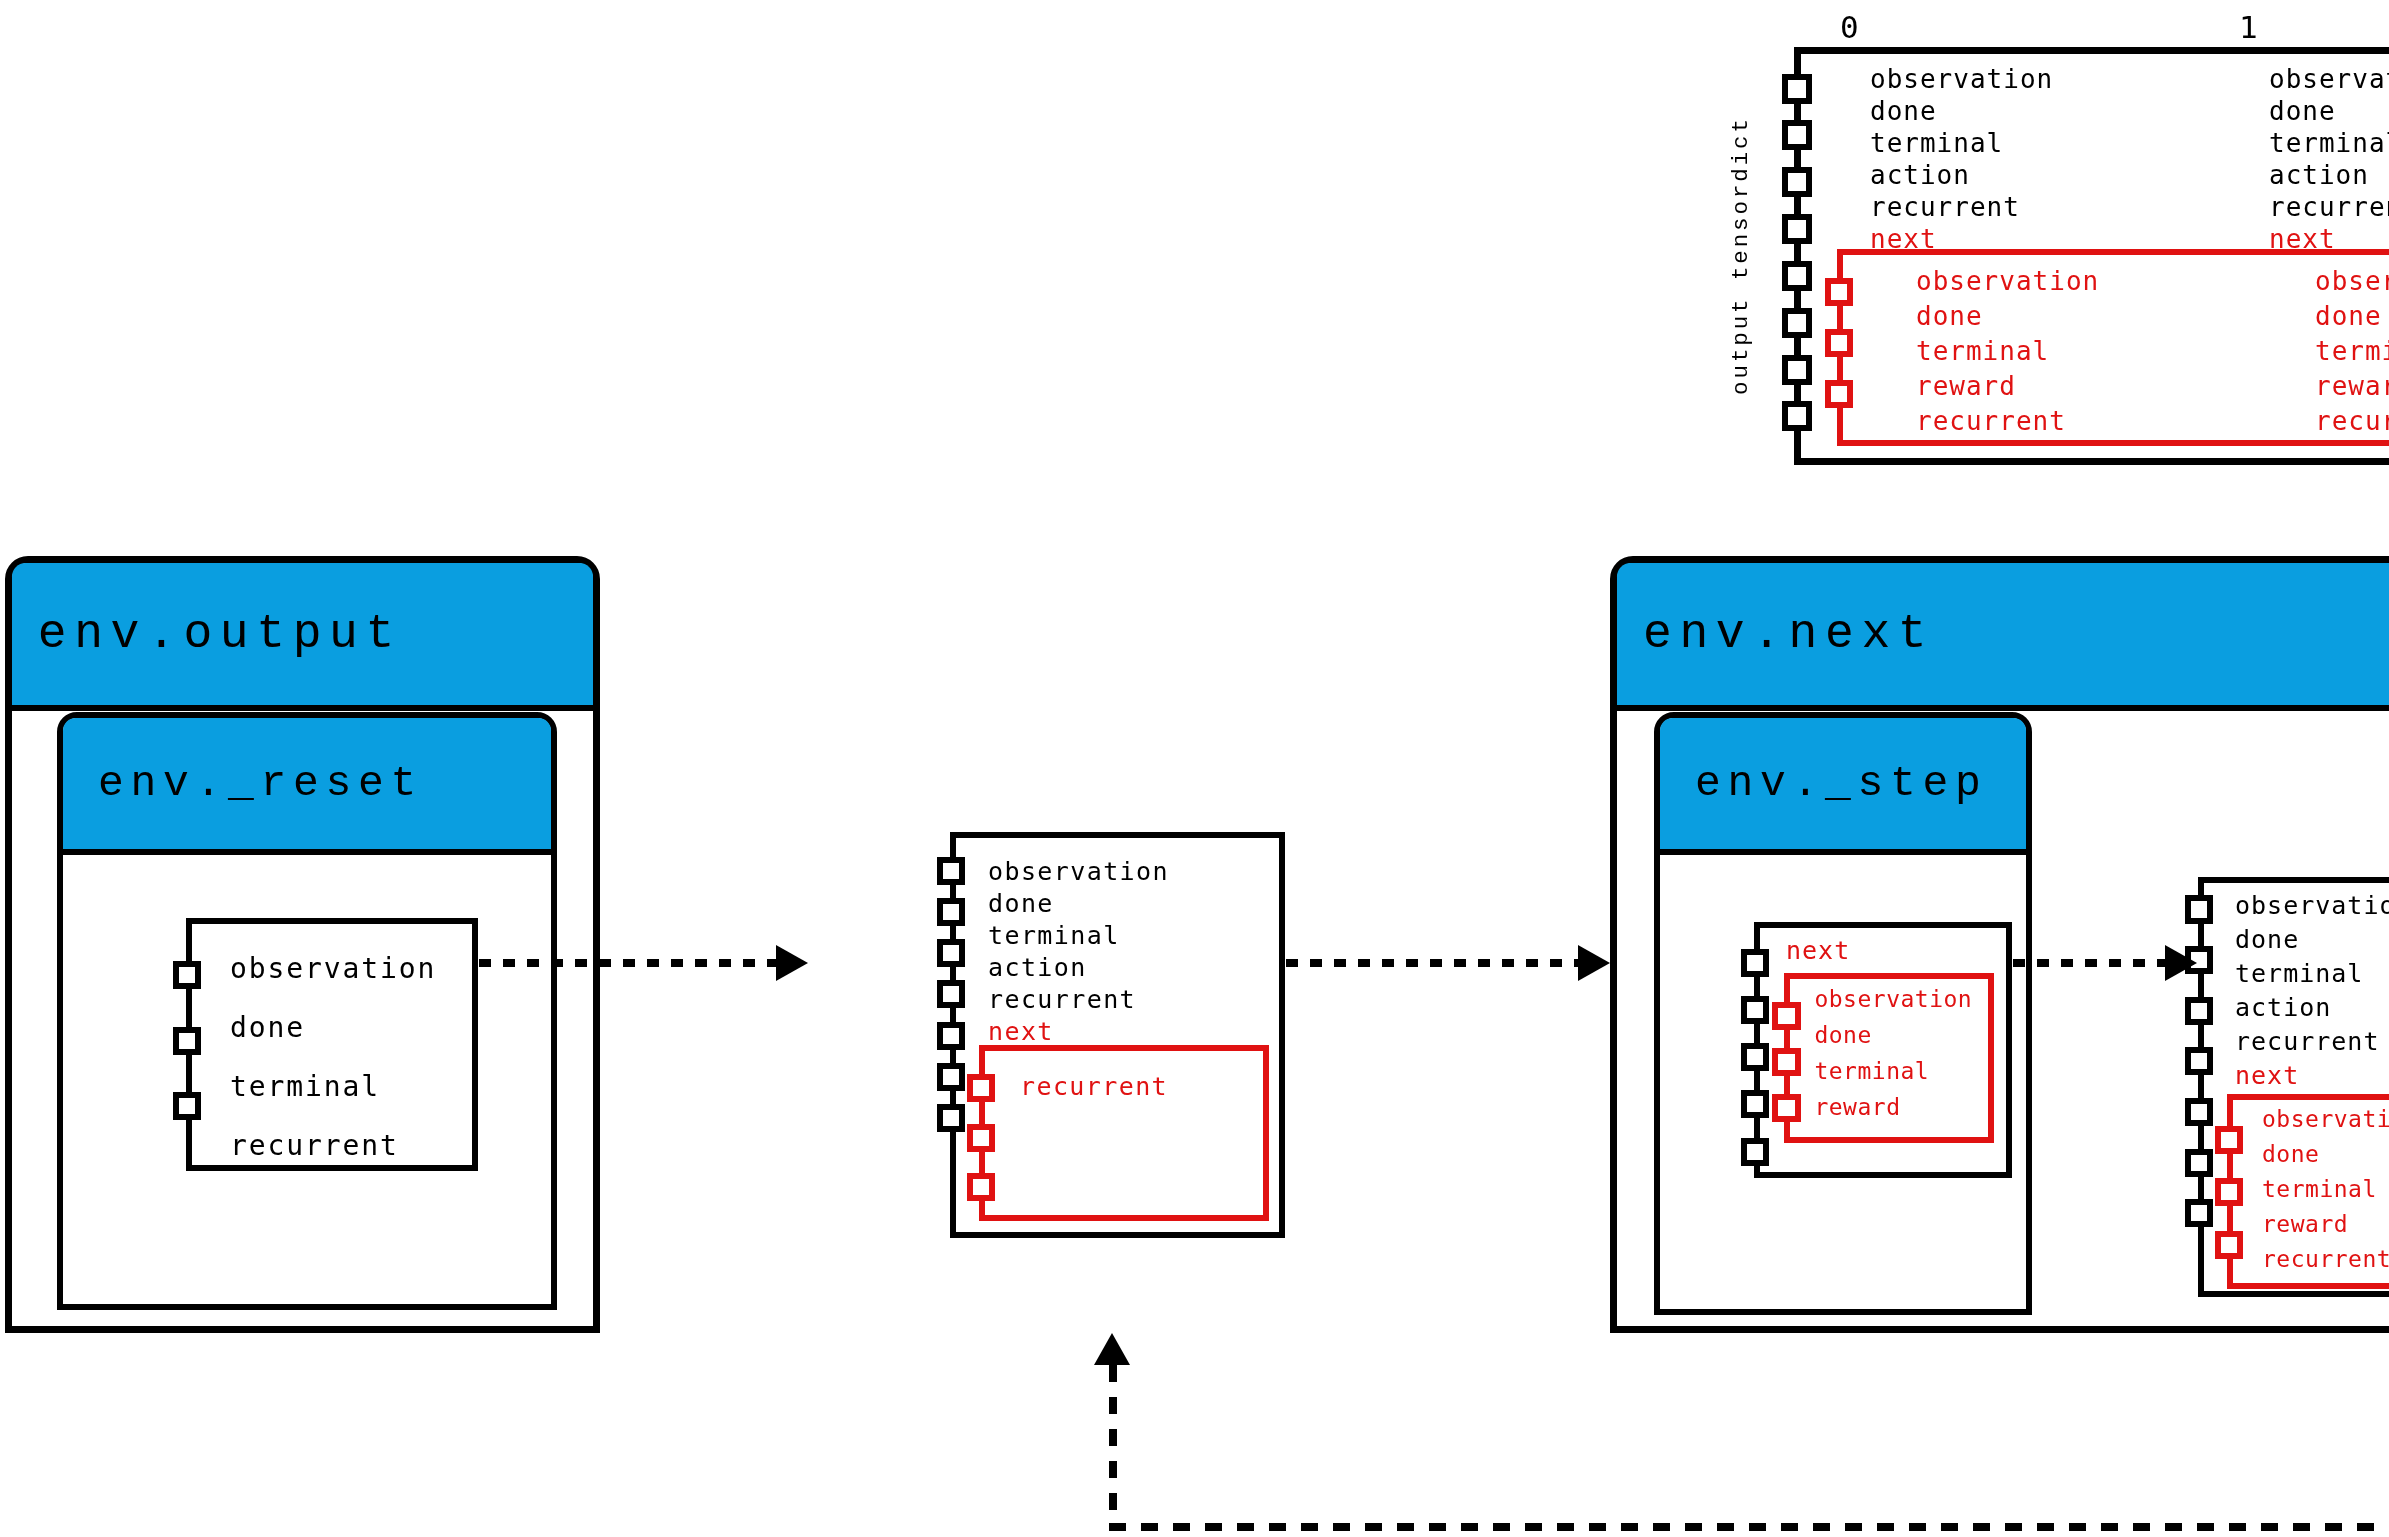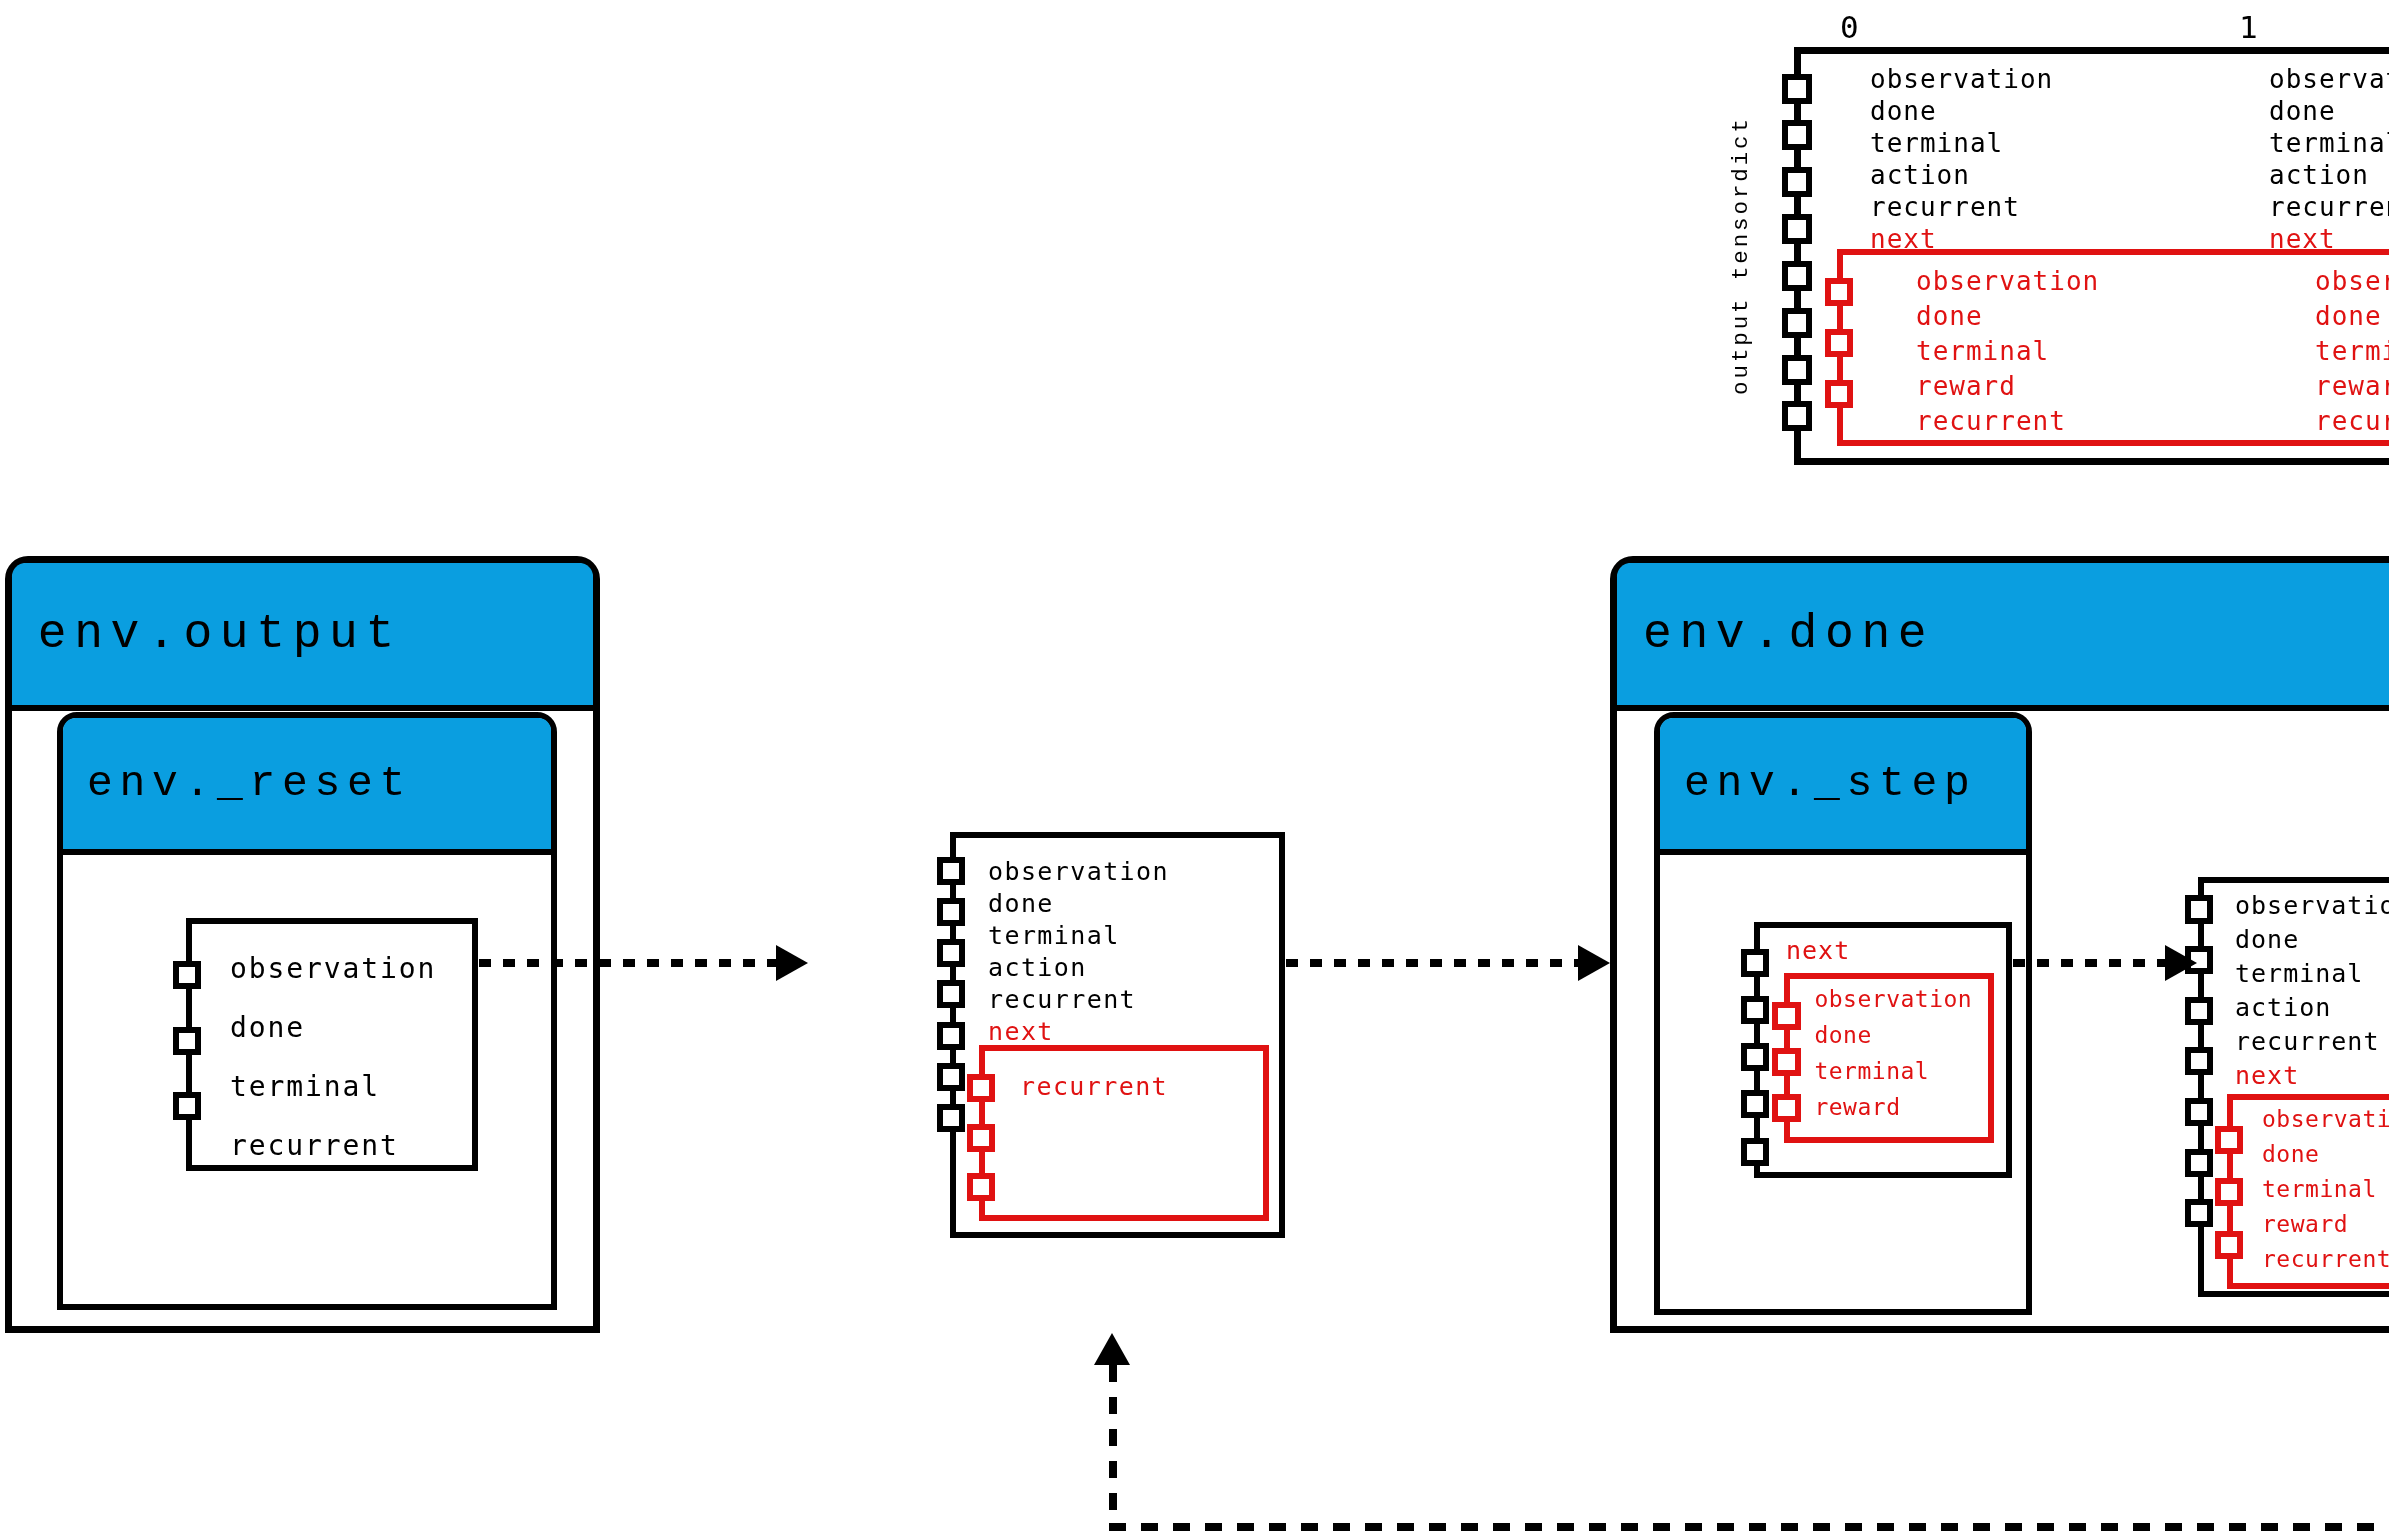--- a/index.html
+++ b/index.html
@@ -10,21 +10,21 @@
   .bigbox{position:absolute;top:556px;height:777px;background:#fff;border:7.6px solid #000;
           border-radius:23px 23px 0 0;box-sizing:border-box;z-index:1;}
   .bighead{height:148px;background:#0a9ee0;border-bottom:6.7px solid #000;
            border-radius:13.4px 13.4px 0 0;display:flex;align-items:center;padding-left:26px;box-sizing:border-box;}
   .bigtitle{font-family:"Liberation Mono",monospace;font-size:48px;letter-spacing:7.6px;white-space:pre;}
 
   
   .innerbox{position:absolute;background:#fff;border:6.7px solid #000;border-radius:20px 20px 0 0;
             box-sizing:border-box;z-index:2;}
   .innerhead{height:137px;background:#0a9ee0;border-bottom:6.7px solid #000;border-radius:12.4px 12.4px 0 0;
-             display:flex;align-items:center;padding-left:24px;box-sizing:border-box;}
+             display:flex;align-items:center;padding-left:35px;box-sizing:border-box;}
   .innertitle{font-family:"Liberation Mono",monospace;font-size:43px;letter-spacing:6.7px;white-space:pre;}
 
   
   .td{position:absolute;background:#fff;border:6.7px solid #000;box-sizing:border-box;z-index:3;}
   .redbox{position:absolute;background:#fff;border:6.7px solid #e01212;box-sizing:border-box;}
   .stack{position:absolute;left:0;top:0;right:0;}
   .key{display:block;white-space:pre;}
   .red{color:#e01212;}
 
   
@@ -149,21 +149,21 @@
       <div class="clip" style="left: -19px; top: 60px; width: 16.2px; height: 16.2px;"></div>
       <div class="clip" style="left: -19px; top: 101px; width: 16.2px; height: 16.2px;"></div>
       <div class="clip" style="left: -19px; top: 142px; width: 16.2px; height: 16.2px;"></div>
       <div class="clip" style="left: -19px; top: 184px; width: 16.2px; height: 16.2px;"></div>
       <div class="clip" style="left: -19px; top: 225px; width: 16.2px; height: 16.2px;"></div>
       <div class="clip" style="left: -19px; top: 266px; width: 16.2px; height: 16.2px;"></div>
     </div>
 
   <div class="bigbox" style="left:1610px;width:975px">
     <div class="bighead">
-      <span class="bigtitle">env.done</span>
+      <span class="bigtitle">env.next</span>
     </div>
   </div>
   <div class="innerbox" style="left:1654px;top:712px;width:378px;height:603px">
     <div class="innerhead">
       <span class="innertitle">env._step</span>
     </div>
   </div>
 
   <div class="td" style="left:1754px;top:922px;width:258px;height:256px">
     <div class="stack" style="padding:7.6px 0 0 26px;font-size:25px;letter-spacing:1px;">

